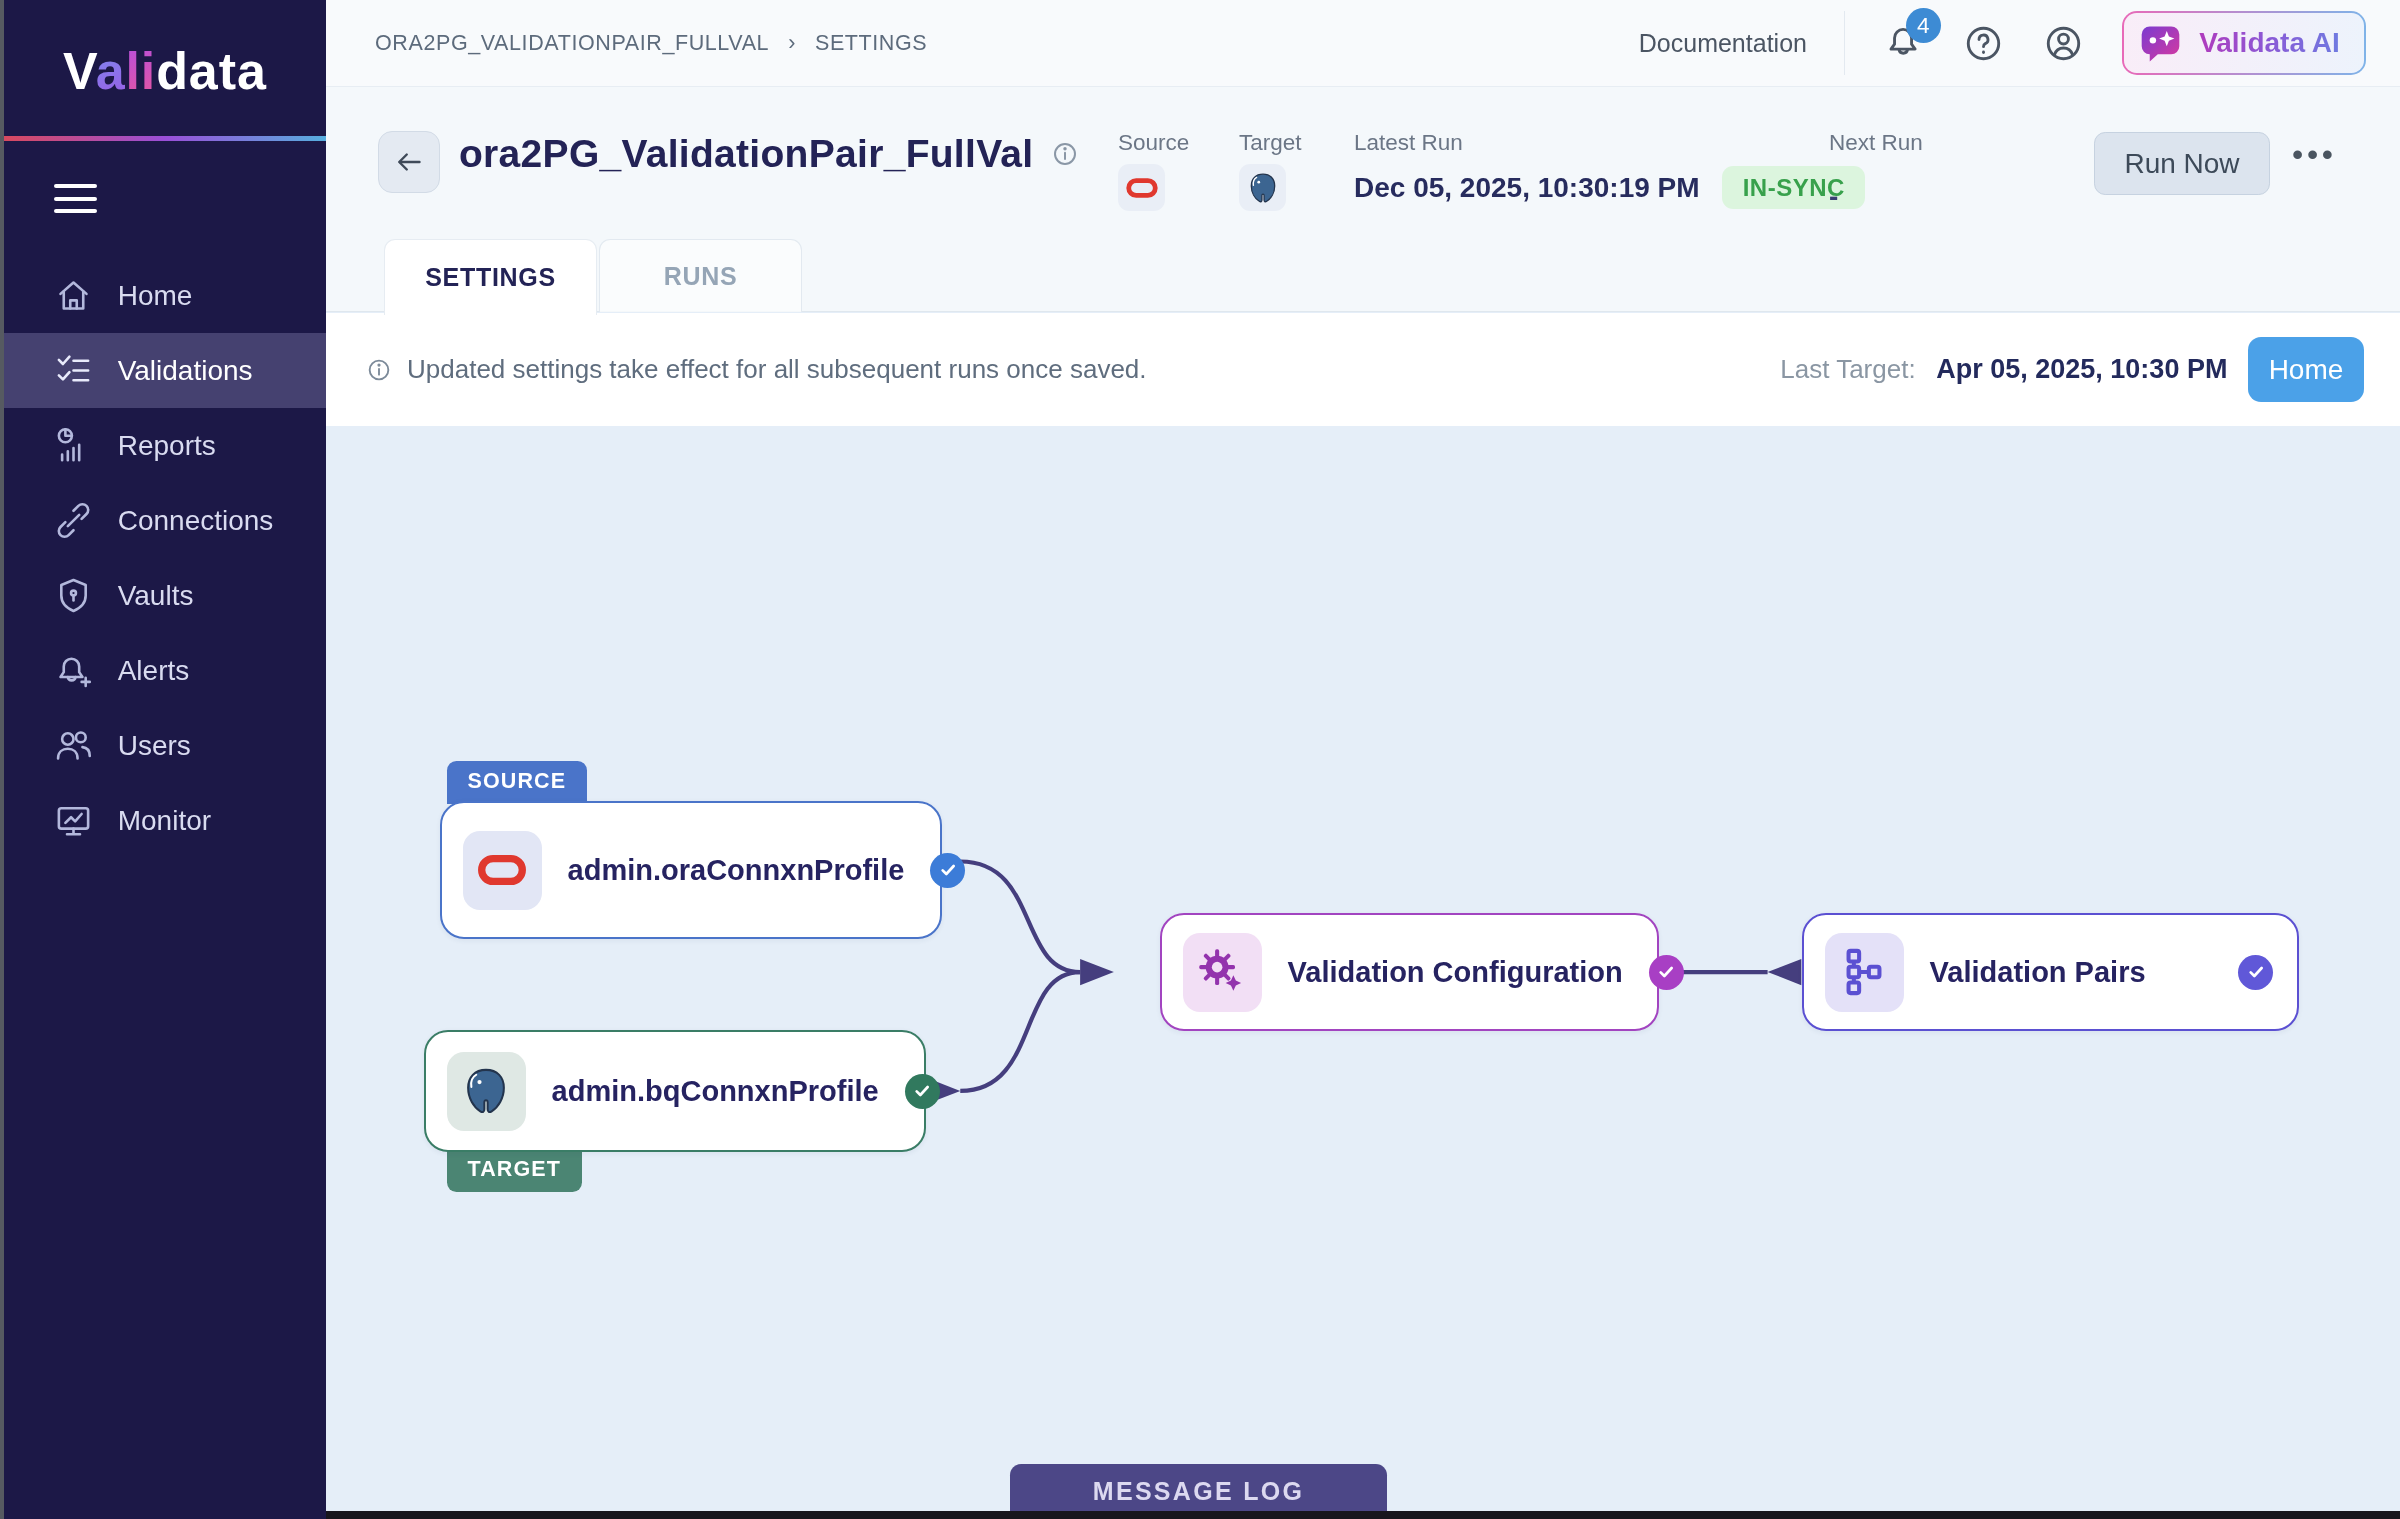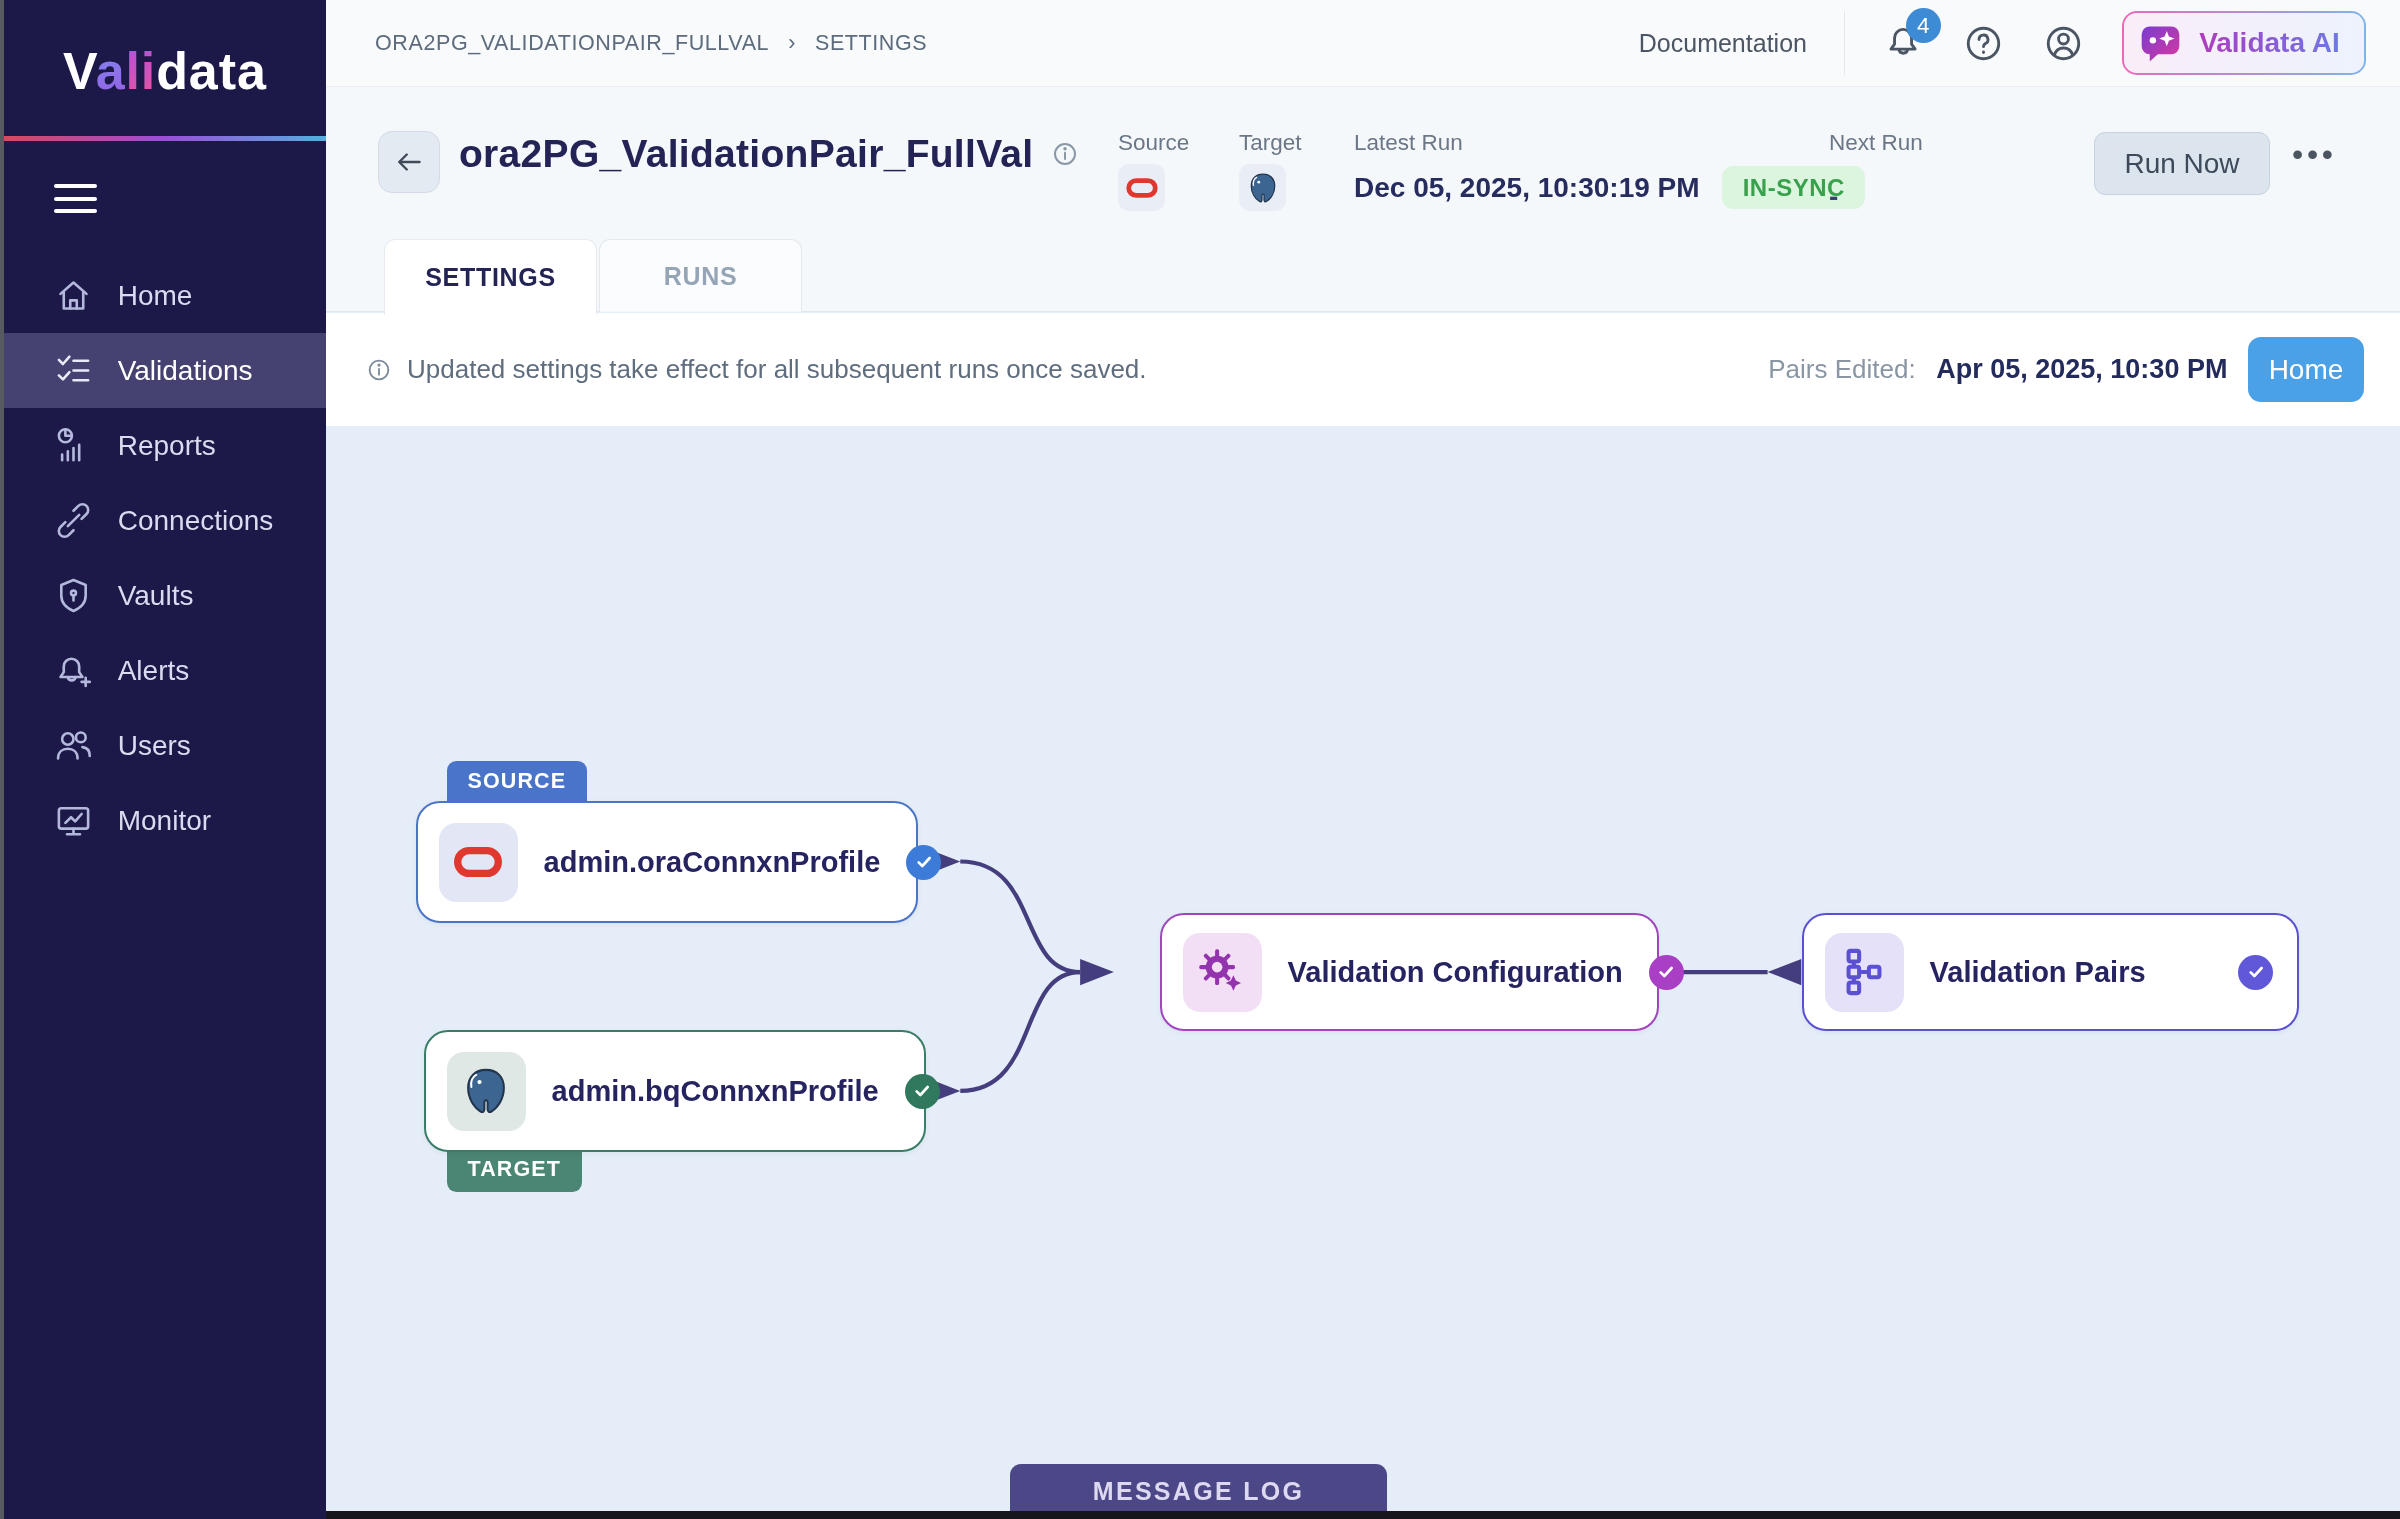--- a/index.html
+++ b/index.html
@@ -94,21 +94,21 @@
   .canvas { position:absolute; top:426px; left:0; right:0; bottom:0; background:#e5eef8; overflow:hidden; }
   .edges { position:absolute; left:0; top:0; z-index:1; pointer-events:none; }
   .fnode { position:absolute; background:#fff; border-radius:24px; display:flex; align-items:center;
            padding:0 24px 0 20.6px; gap:26px; z-index:2; cursor:pointer;
            box-shadow:0 1.9px 5.6px rgba(40,50,90,.06); }
   .fnode .chip { width:79px; height:79px; border-radius:17px; display:flex; align-items:center; justify-content:center; flex:none; }
   .fnode .chip svg { width:52px; height:52px; }
   .fnode .label { font-size:29px; font-weight:600; color:#262361; white-space:nowrap; }
   .check { width:35px; height:35px; border-radius:50%; flex:none; display:flex; align-items:center; justify-content:center; }
   .check svg { width:24px; height:24px; }
-  .node-source { left:90px; top:375px; width:502px; height:122px; border:2.8px solid #4a74c9; }
+  .node-source { left:114px; top:375px; width:502px; height:138px; border:2.8px solid #4a74c9; }
   .node-target { left:98px; top:604px; width:502px; height:122px; border:2.8px solid #3a7d66; }
   .node-config { left:786px; top:487px; width:499px; height:118px; border:2.8px solid #a244c0;margin-left:48px; }
   .node-pairs  { left:1476px; top:487px; width:497px; height:118px; border:2.8px solid #5b50d2; }
   .tag { position:absolute; font-size:21.5px; font-weight:600; letter-spacing:1.1px; color:#fff;
          padding:8.4px 20.6px 9.4px; z-index:1; }
   .tag-source { left:121px; top:335px; background:#4a74c9; border-radius:9.4px 9.4px 0 0; }
   .tag-target { left:121px; top:723px; background:#4b8573; border-radius:0 0 9.4px 9.4px; }
   .msg-log { position:absolute; left:684px; top:1038px; width:377px; height:55px; background:#4c4787;
              border-radius:11.2px 11.2px 0 0; display:flex; align-items:center; justify-content:center;
              font-size:25px; letter-spacing:2.3px; color:#dcd9f0; font-weight:600; z-index:3; cursor:pointer; }
@@ -299,21 +299,21 @@
     <div class="info-row">
       <div class="info-msg">
         <svg class="stroke-icon" viewBox="0 0 48 48">
             <circle cx="24" cy="24" r="16"></circle>
             <path d="M24 22v10"></path>
             <circle cx="24" cy="15.5" r="1.2" fill="currentColor"></circle>
           </svg>
         <span>Updated settings take effect for all subsequent runs once saved.</span>
       </div>
       <div class="info-right">
-        <span class="last-edited-label">Pairs Edited:</span>
+        <span class="last-edited-label">Last Target:</span>
         <span class="last-edited-value">Apr 05, 2025, 10:30 PM</span>
         <button class="edit-btn">Home</button>
       </div>
     </div>
 
     <div class="canvas">
       <svg class="edges" width="2074" height="1093" viewBox="0 0 2214 1167">
         <g stroke="#453e7e" stroke-width="4.5" fill="none">
           <path d="M677,465 C762,465 738,583 805,583"></path>
           <path d="M677,710 C762,710 738,583 805,583"></path>

